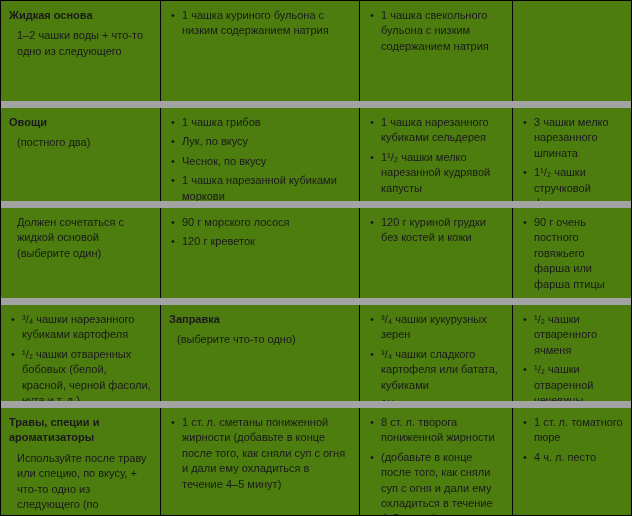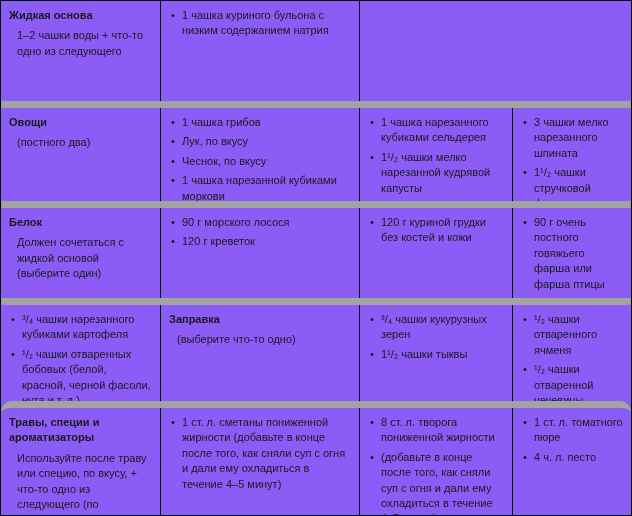--- a/index.html
+++ b/index.html
@@ -11,35 +11,35 @@
     width: 632px;
     height: 516px;
     box-sizing: border-box;
     border: 1px solid #000000;
     display: flex;
     flex-direction: column;
     font-family: "Liberation Sans", "DejaVu Sans", sans-serif;
     font-size: 11px;
     line-height: 1.4;
     color: #1a1a1a;
-    background: #8b5cf6;
+    background: #4d7c0f;
   }
   .row {
     display: grid;
     grid-template-columns: 159px 199px 153px 1fr;
     border-top: 7px solid #a3a3a3;
     box-sizing: border-box;
     overflow: hidden;
   }
   .row:first-child { border-top: none; }
   .row-1 { height: 100px; }
   .row-2 { height: 100px; }
   .row-3 { height: 97px; }
   .row-4 { height: 103px; }
-  .row-5 { flex: 1; border-radius: 11px; }
+  .row-5 { flex: 1; }
   .cell {
     border-left: 1px solid #000000;
     box-sizing: border-box;
     padding: 7px 8px 4px 8px;
     overflow: hidden;
   }
   .cell:first-child { border-left: none; }
   .cat-title {
     font-weight: bold;
     margin-bottom: 5px;
@@ -70,20 +70,25 @@
   <div class="row row-1">
     <div class="cell">
       <div class="cat-title">Жидкая основа</div>
       <div class="cat-note">1–2 чашки воды + что-то одно из следующего</div>
     </div>
     <div class="cell">
       <ul class="opts">
         <li>1 чашка куриного бульона с низким содержанием натрия</li>
       </ul>
     </div>
+    <div class="cell">
+      <ul class="opts">
+        <li>1 чашка свекольного бульона с низким содержанием натрия</li>
+      </ul>
+    </div>
     <div class="cell"></div>
   </div>
 
   <div class="row row-2">
     <div class="cell">
       <div class="cat-title">Овощи</div>
       <div class="cat-note">(постного два)</div>
     </div>
     <div class="cell">
       <ul class="opts">
@@ -102,21 +107,20 @@
     <div class="cell">
       <ul class="opts">
         <li>3 чашки мелко нарезанного шпината</li>
         <li>1¹/₂ чашки стручковой фасоли</li>
       </ul>
     </div>
   </div>
 
   <div class="row row-3">
     <div class="cell">
-      <div class="cat-title">Белок</div>
       <div class="cat-note">Должен сочетаться с жидкой основой (выберите один)</div>
     </div>
     <div class="cell">
       <ul class="opts">
         <li>90 г морского лосося</li>
         <li>120 г креветок</li>
       </ul>
     </div>
     <div class="cell">
       <ul class="opts">
@@ -137,20 +141,21 @@
         <li>¹/₂ чашки отваренных бобовых (белой, красной, черной фасоли, нута и т. д.)</li>
       </ul>
     </div>
     <div class="cell">
       <div class="cat-title">Заправка</div>
       <div class="cat-note">(выберите что-то одно)</div>
     </div>
     <div class="cell">
       <ul class="opts">
         <li>³/₄ чашки кукурузных зерен</li>
+        <li>³/₄ чашки сладкого картофеля или батата, кубиками</li>
         <li>1¹/₂ чашки тыквы</li>
       </ul>
     </div>
     <div class="cell">
       <ul class="opts">
         <li>¹/₂ чашки отваренного ячменя</li>
         <li>¹/₂ чашки отваренной чечевицы</li>
       </ul>
     </div>
   </div>

